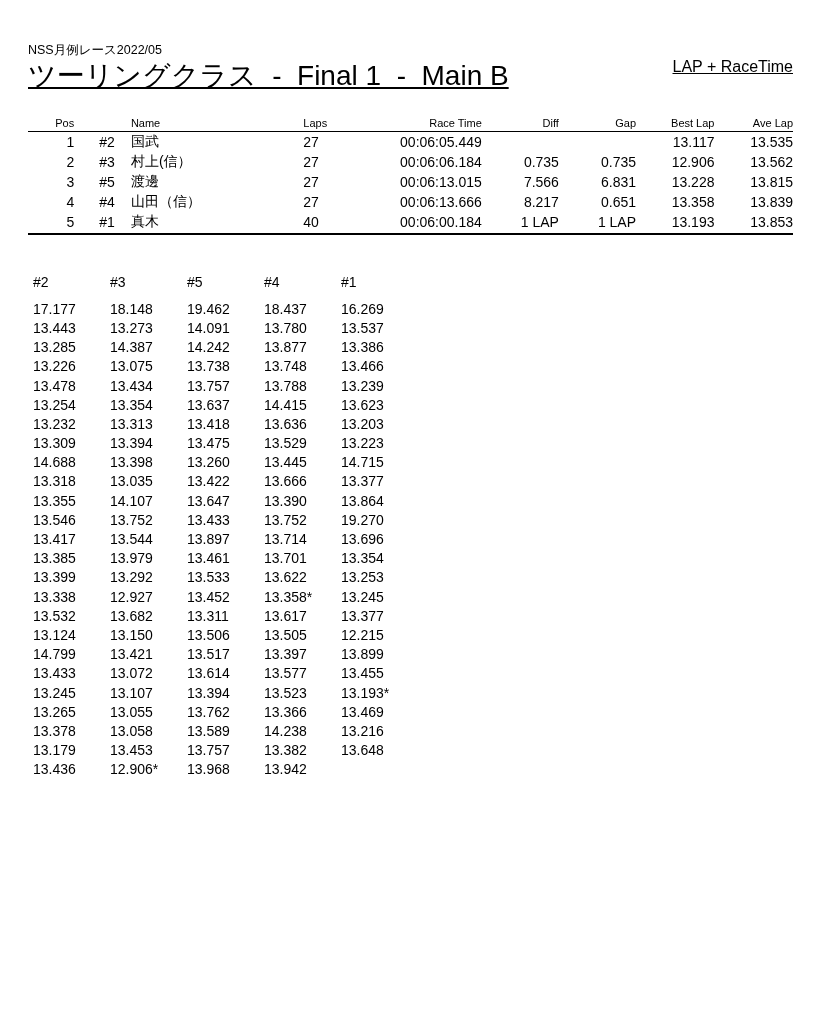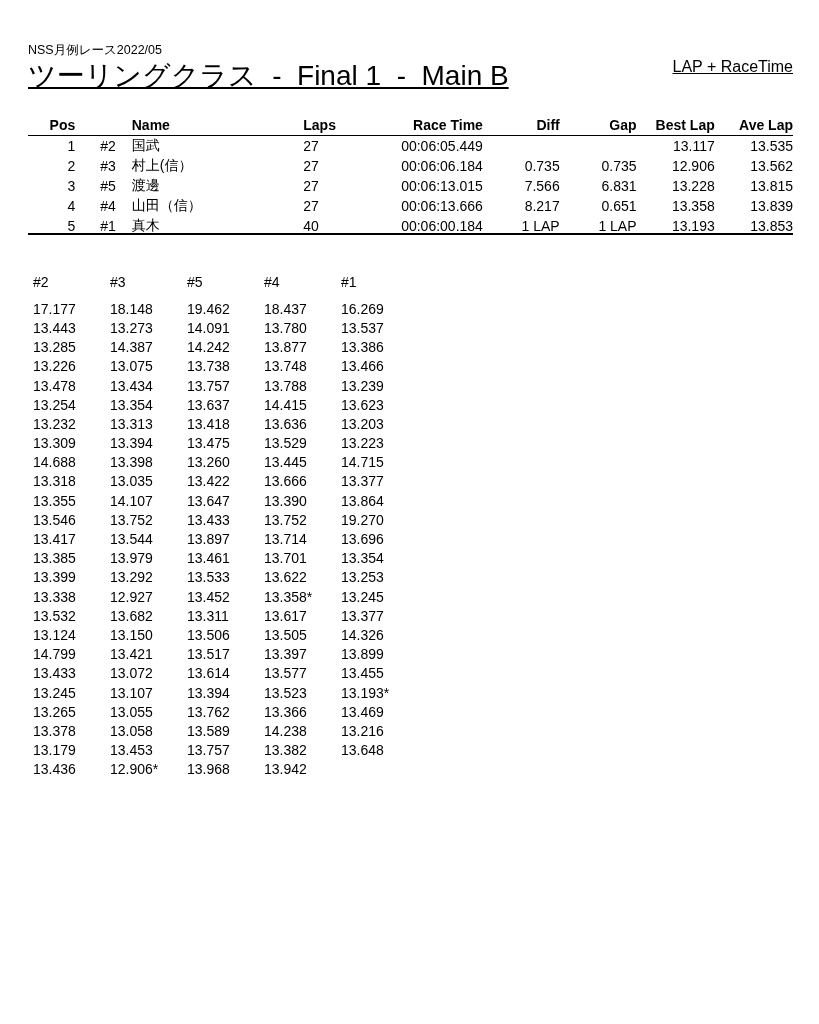--- a/index.html
+++ b/index.html
@@ -57,22 +57,22 @@
   
   .results {
     position: absolute;
     left: 28px;
     top: 117px;
     width: 765px;
     border-collapse: collapse;
     font-size: 13.5px;
   }
   .results th {
-    font-weight: bold;
-    font-size: 14px;
+    font-weight: normal;
+    font-size: 11px;
     padding: 0 0 2px 0;
     border-bottom: 1px solid #000;
     margin-top: 12px;
   }
   .results td {
     padding: 1px 0;
     font-size: 14px;
   }
   .results tbody tr:last-child td {
     padding-bottom: 3px;
@@ -331,21 +331,21 @@
         <td>13.682</td>
         <td>13.311</td>
         <td>13.617</td>
         <td>13.377</td>
       </tr>
       <tr>
         <td>13.124</td>
         <td>13.150</td>
         <td>13.506</td>
         <td>13.505</td>
-        <td>14.326</td>
+        <td>12.215</td>
       </tr>
       <tr>
         <td>14.799</td>
         <td>13.421</td>
         <td>13.517</td>
         <td>13.397</td>
         <td>13.899</td>
       </tr>
       <tr>
         <td>13.433</td>

